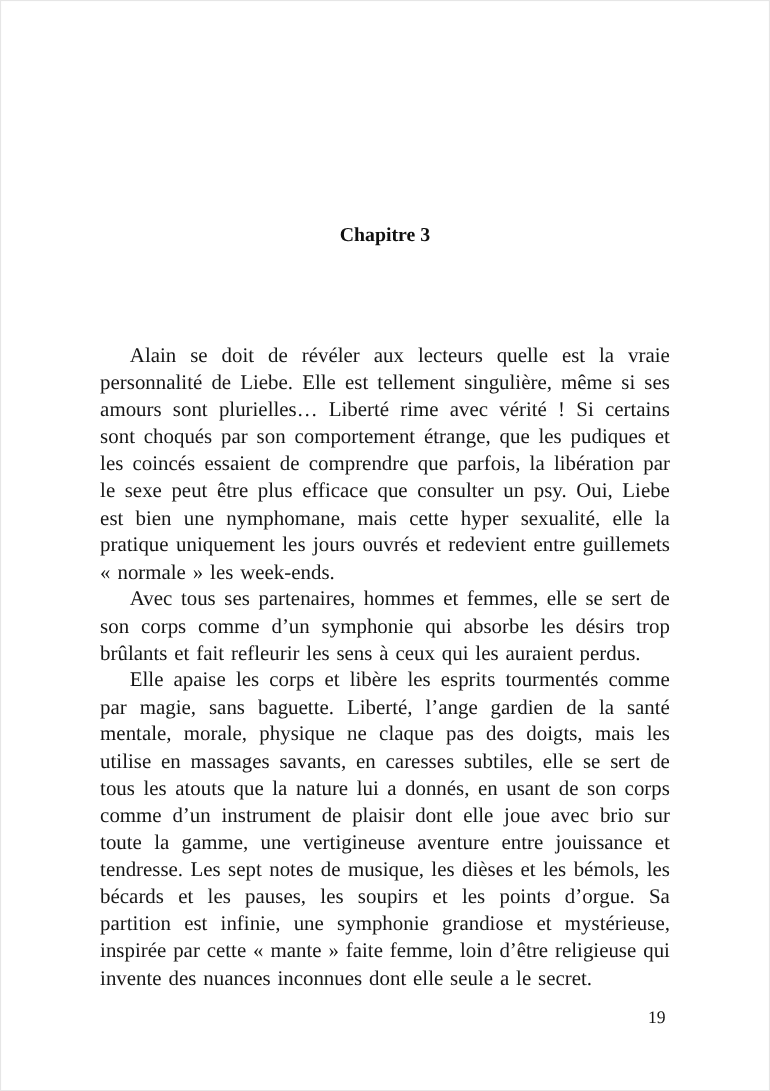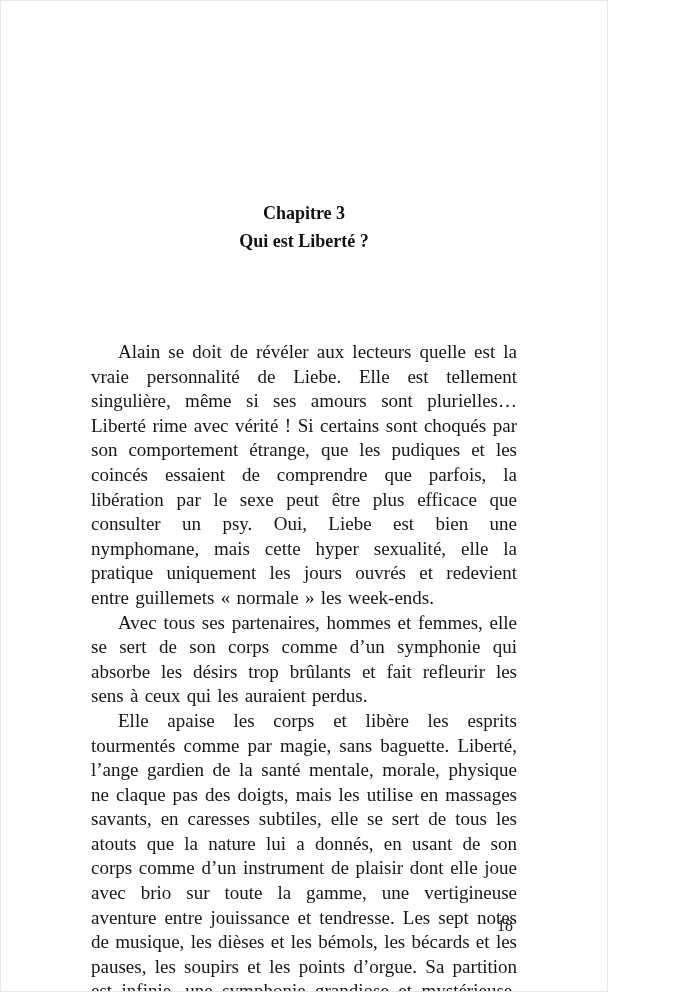--- a/index.html
+++ b/index.html
@@ -2,21 +2,21 @@
 <html><head>
 <meta charset="utf-8">
 <style>
   html, body {
     margin: 0;
     padding: 0;
     background: #ffffff;
   }
   .book-page {
     position: relative;
-    width: 608px;
+    width: 700px;
     height: 992px;
     background: #ffffff;
     box-sizing: border-box;
     border: 1px solid #e6e6e6;
     font-family: "Liberation Serif", "DejaVu Serif", serif;
     color: #1a1a1a;
     overflow: hidden;
   }
   .chapter-heading {
     margin-top: 198px;
@@ -50,24 +50,23 @@
     color: #161616;
   }
 </style>
 </head>
 <body>
 
 <div class="book-page">
 
   <div class="chapter-heading">
     <div class="chapter-title">Chapitre 3</div>
-    <div class="chapter-subtitle">Qui est Liberté ?</div>
   </div>
 
   <div class="body-text">
     <p>Alain se doit de révéler aux lecteurs quelle est la vraie personnalité de Liebe. Elle est tellement singulière, même si ses amours sont plurielles… Liberté rime avec vérité ! Si certains sont choqués par son comportement étrange, que les pudiques et les coincés essaient de comprendre que parfois, la libération par le sexe peut être plus efficace que consulter un psy. Oui, Liebe est bien une nymphomane, mais cette hyper sexualité, elle la pratique uniquement les jours ouvrés et redevient entre guillemets « normale » les week-ends.</p>
     <p>Avec tous ses partenaires, hommes et femmes, elle se sert de son corps comme d’un symphonie qui absorbe les désirs trop brûlants et fait refleurir les sens à ceux qui les auraient perdus.</p>
     <p>Elle apaise les corps et libère les esprits tourmentés comme par magie, sans baguette. Liberté, l’ange gardien de la santé mentale, morale, physique ne claque pas des doigts, mais les utilise en massages savants, en caresses subtiles, elle se sert de tous les atouts que la nature lui a donnés, en usant de son corps comme d’un instrument de plaisir dont elle joue avec brio sur toute la gamme, une vertigineuse aventure entre jouissance et tendresse. Les sept notes de musique, les dièses et les bémols, les bécards et les pauses, les soupirs et les points d’orgue. Sa partition est infinie, une symphonie grandiose et mystérieuse, inspirée par cette « mante » faite femme, loin d’être religieuse qui invente des nuances inconnues dont elle seule a le secret.</p>
   </div>
 
-  <div class="page-number">18</div>
+  <div class="page-number">19</div>
 
 </div>
 
 </body></html>

